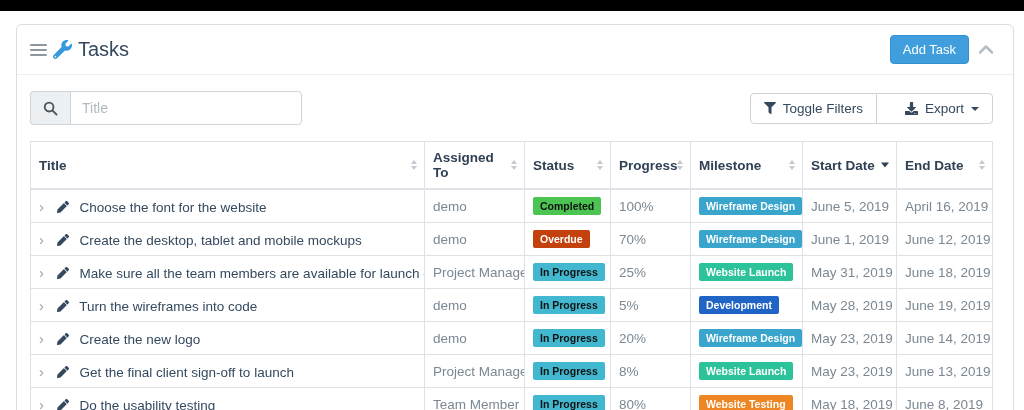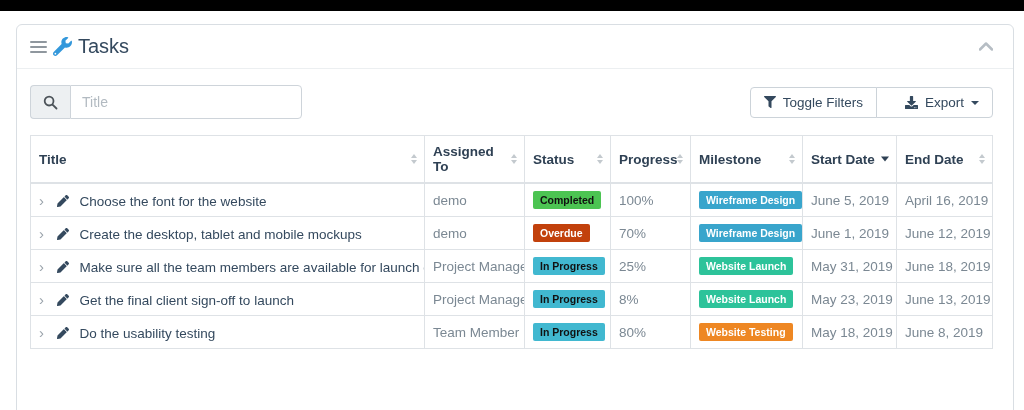--- a/index.html
+++ b/index.html
@@ -78,20 +78,21 @@
     <span class="hamburger">
         <i></i>
         <i></i>
         <i></i>
       </span>
     <svg width="19" height="19" viewBox="0 0 512 512">
       <path fill="#3498db" d="M507.73 109.1c-2.24-9.03-13.54-12.09-20.12-5.51l-74.36 74.36-67.88-11.31-11.31-67.88 74.36-74.36c6.62-6.62 3.43-17.9-5.66-20.16-47.38-11.74-99.55.91-136.58 37.93-39.64 39.64-50.55 97.1-34.05 147.2L18.74 402.76c-24.99 24.99-24.99 65.51 0 90.5 24.99 24.99 65.51 24.99 90.5 0l213.21-213.21c50.12 16.71 107.47 5.68 147.37-34.22 37.07-37.07 49.7-89.32 37.91-136.73zM64 472c-13.25 0-24-10.75-24-24 0-13.26 10.75-24 24-24s24 10.74 24 24c0 13.25-10.75 24-24 24z"></path>
     </svg>
     <h1 class="page-title">Tasks</h1>
     <div class="spacer"></div>
+    <button class="btn-add">Add Task</button>
     <span class="collapse-chevron">
       <svg width="14" height="9" viewBox="0 0 14 9">
           <polyline points="1,7.5 7,1.5 13,7.5" fill="none" stroke="#b6bdc4" stroke-width="2.5" stroke-linecap="round" stroke-linejoin="round"></polyline>
         </svg>
     </span>
   </div>
 
   <div class="toolbar">
     <div class="input-group">
       <span class="input-addon">
@@ -230,21 +231,51 @@
       <span>Make sure all the team members are available for launch day</span>
     </td>
     <td>Project Manager</td>
     <td><span class="badge" style="background: rgb(65, 184, 208); color: rgb(17, 17, 17);">In Progress</span></td>
     <td>25%</td>
     <td><span class="badge" style="background: rgb(45, 195, 154); color: rgb(255, 255, 255);">Website Launch</span></td>
     <td>May 31, 2019</td>
     <td>June 18, 2019</td>
   </tr>
 
-
+  <tr>
+    <td class="td-title">
+      <span class="row-chevron">›</span>
+      <svg class="pencil-icon" width="12" height="12" viewBox="0 0 512 512">
+        <path fill="#34495e" d="M497.9 142.1l-46.1 46.1c-4.7 4.7-12.3 4.7-17 0l-111-111c-4.7-4.7-4.7-12.3 0-17l46.1-46.1c18.7-18.7 49.1-18.7 67.9 0l60.1 60.1c18.8 18.7 18.8 49.1 0 67.9zM284.2 99.8L21.6 362.4.4 483.9c-2.9 16.4 11.4 30.6 27.8 27.8l121.5-21.3 262.6-262.6c4.7-4.7 4.7-12.3 0-17l-111-111c-4.8-4.7-12.4-4.7-17.1 0z"></path>
+      </svg>
+      <span>Turn the wireframes into code</span>
+    </td>
+    <td>demo</td>
+    <td><span class="badge" style="background: rgb(65, 184, 208); color: rgb(17, 17, 17);">In Progress</span></td>
+    <td>5%</td>
+    <td><span class="badge" style="background: rgb(32, 100, 198); color: rgb(255, 255, 255);">Development</span></td>
+    <td>May 28, 2019</td>
+    <td>June 19, 2019</td>
+  </tr>
+
+  <tr>
+    <td class="td-title">
+      <span class="row-chevron">›</span>
+      <svg class="pencil-icon" width="12" height="12" viewBox="0 0 512 512">
+        <path fill="#34495e" d="M497.9 142.1l-46.1 46.1c-4.7 4.7-12.3 4.7-17 0l-111-111c-4.7-4.7-4.7-12.3 0-17l46.1-46.1c18.7-18.7 49.1-18.7 67.9 0l60.1 60.1c18.8 18.7 18.8 49.1 0 67.9zM284.2 99.8L21.6 362.4.4 483.9c-2.9 16.4 11.4 30.6 27.8 27.8l121.5-21.3 262.6-262.6c4.7-4.7 4.7-12.3 0-17l-111-111c-4.8-4.7-12.4-4.7-17.1 0z"></path>
+      </svg>
+      <span>Create the new logo</span>
+    </td>
+    <td>demo</td>
+    <td><span class="badge" style="background: rgb(65, 184, 208); color: rgb(17, 17, 17);">In Progress</span></td>
+    <td>20%</td>
+    <td><span class="badge" style="background: rgb(57, 165, 204); color: rgb(255, 255, 255);">Wireframe Design</span></td>
+    <td>May 23, 2019</td>
+    <td>June 14, 2019</td>
+  </tr>
 
   <tr>
     <td class="td-title">
       <span class="row-chevron">›</span>
       <svg class="pencil-icon" width="12" height="12" viewBox="0 0 512 512">
         <path fill="#34495e" d="M497.9 142.1l-46.1 46.1c-4.7 4.7-12.3 4.7-17 0l-111-111c-4.7-4.7-4.7-12.3 0-17l46.1-46.1c18.7-18.7 49.1-18.7 67.9 0l60.1 60.1c18.8 18.7 18.8 49.1 0 67.9zM284.2 99.8L21.6 362.4.4 483.9c-2.9 16.4 11.4 30.6 27.8 27.8l121.5-21.3 262.6-262.6c4.7-4.7 4.7-12.3 0-17l-111-111c-4.8-4.7-12.4-4.7-17.1 0z"></path>
       </svg>
       <span>Get the final client sign-off to launch</span>
     </td>
     <td>Project Manager</td>

